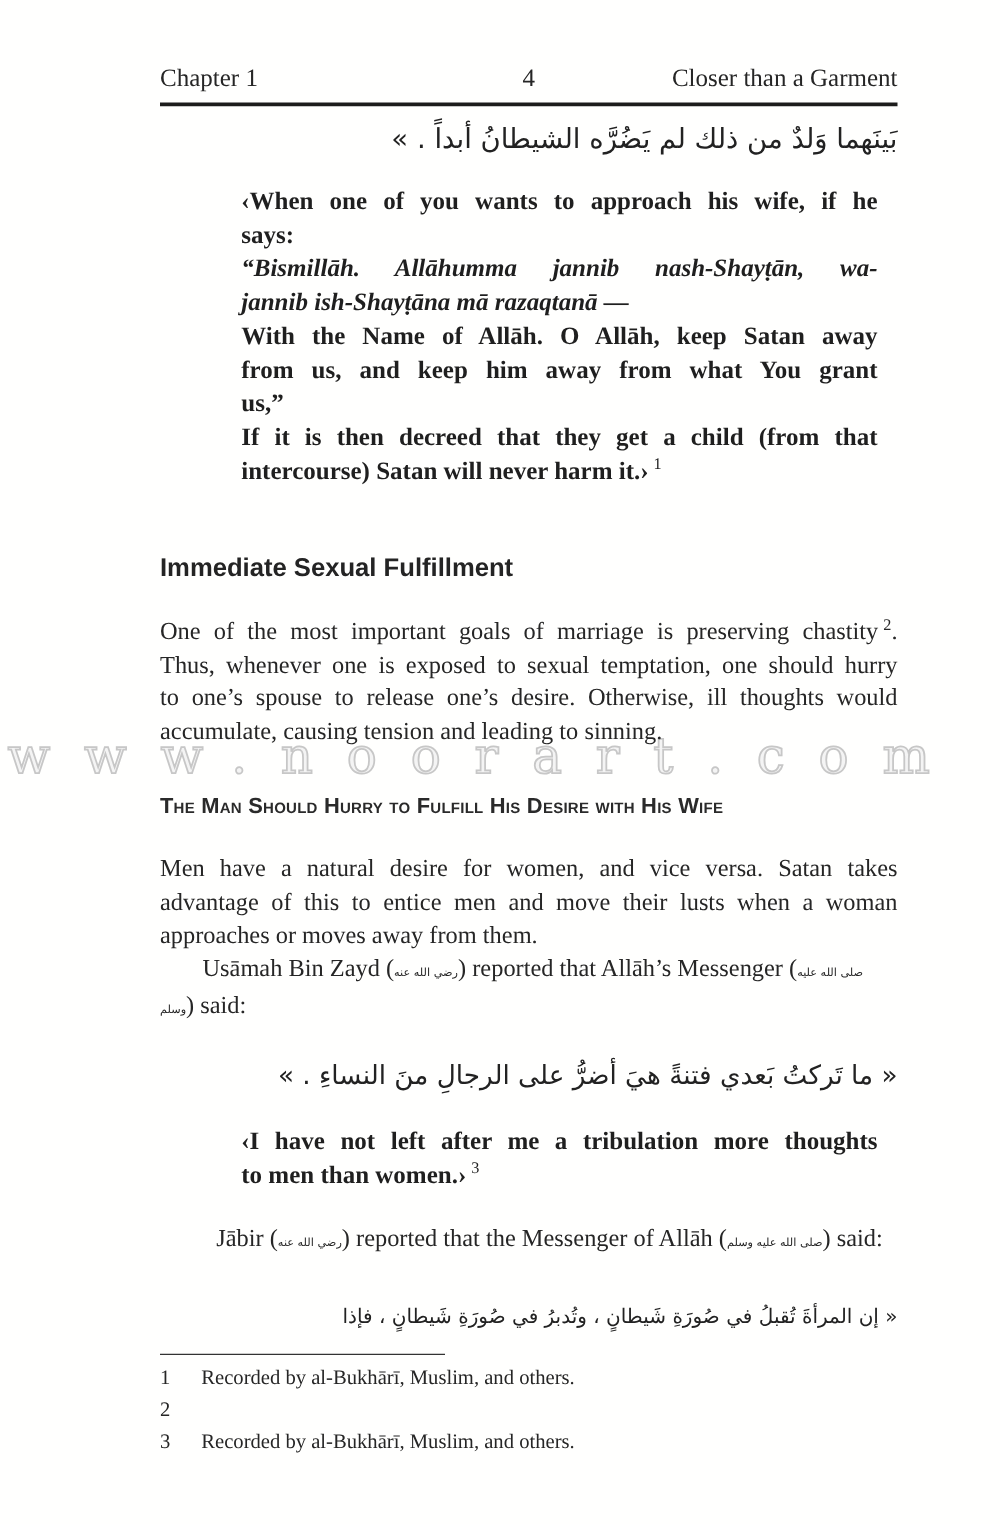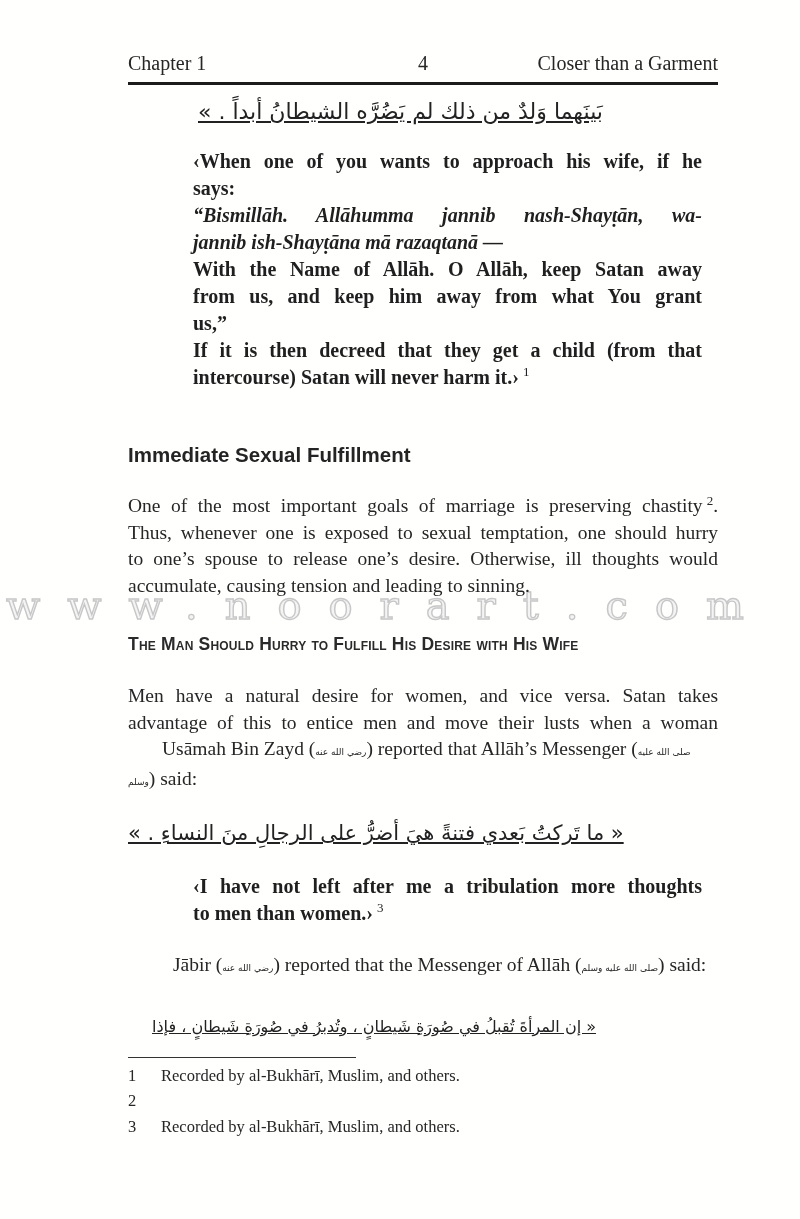--- a/index.html
+++ b/index.html
@@ -10,21 +10,21 @@
   .content { position:relative; z-index:1; padding:50px 82px 0 128px; }
 
   
   .hdr { display:flex; align-items:flex-start; font-size:20px; line-height:26px; }
   .hdr .left  { flex:1; text-align:left; }
   .hdr .mid   { flex:0 0 auto; }
   .hdr .right { flex:1; text-align:right; }
   .rule { border:none; border-top:3px solid #1c1c1c; margin:6px 0 0 0; }
 
   
-  .arabic { direction:rtl; font-family:"DejaVu Sans", sans-serif; color:#222; text-align:left;text-decoration:underline; }
+  .arabic { direction:rtl; font-family:"DejaVu Sans", sans-serif; color:#222; text-align:right; }
   .ar1 { font-size:22px; line-height:38px; margin:8px 0 0 0; padding-left:70px; }
   .ar2 { font-size:21px; line-height:44px; margin:16px 0 0 0; }
   .ar3 { font-size:16px; line-height:46px; margin:22px 0 0 0; padding-left:24px; }
 
   
   .bq { margin:17px 16px 0 65px; font-weight:bold; font-size:20px; line-height:27px; color:#1f1f1f; }
   .bq2 { margin-top:18px; }
   .jline { text-align:justify; text-align-last:justify;font-family:Liberation Serif, serif; }
   .nline { text-align:left; }
   .bi { font-style:italic; }
@@ -98,20 +98,21 @@
       <div class="pline">Thus, whenever one is exposed to sexual temptation, one should hurry</div>
       <div class="pline">to one’s spouse to release one’s desire. Otherwise, ill thoughts would</div>
       <div class="plast">accumulate, causing tension and leading to sinning.</div>
     </div>
 
     <div class="h-sub">The Man Should Hurry to Fulfill His Desire with His Wife</div>
 
     <div class="para para2">
       <div class="pline">Men have a natural desire for women, and vice versa. Satan takes</div>
       <div class="pline">advantage of this to entice men and move their lusts when a woman</div>
+      <div class="plast">approaches or moves away from them.</div>
     </div>
 
     <div class="narr">
       <span>Usāmah Bin Zayd (</span><span class="honor">رضي الله عنه</span><span>) reported that Allāh’s Messenger (</span><span class="honor">صلى الله عليه وسلم</span><span>) said:</span>
     </div>
 
     <div class="arabic ar2" dir="rtl">« ما تَركتُ بَعدي فتنةً هيَ أضرُّ على الرجالِ منَ النساءِ . »</div>
 
     <div class="bq bq2">
       <div class="jline">‹I have not left after me a tribulation more thoughts</div>

